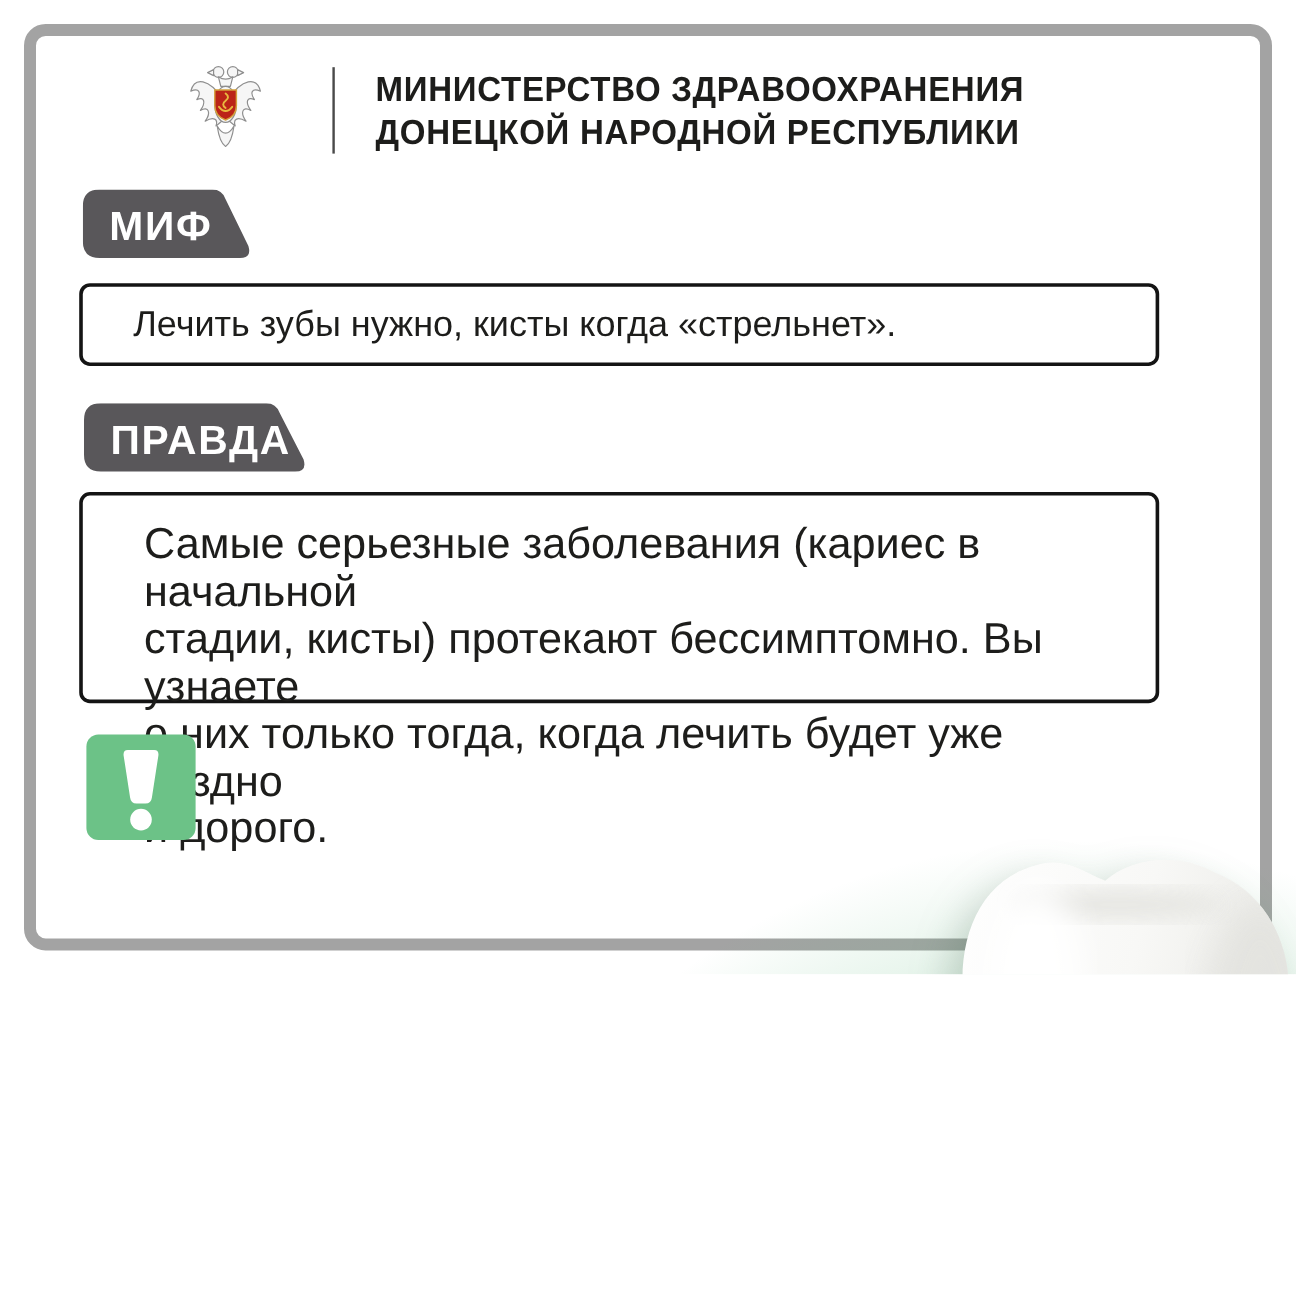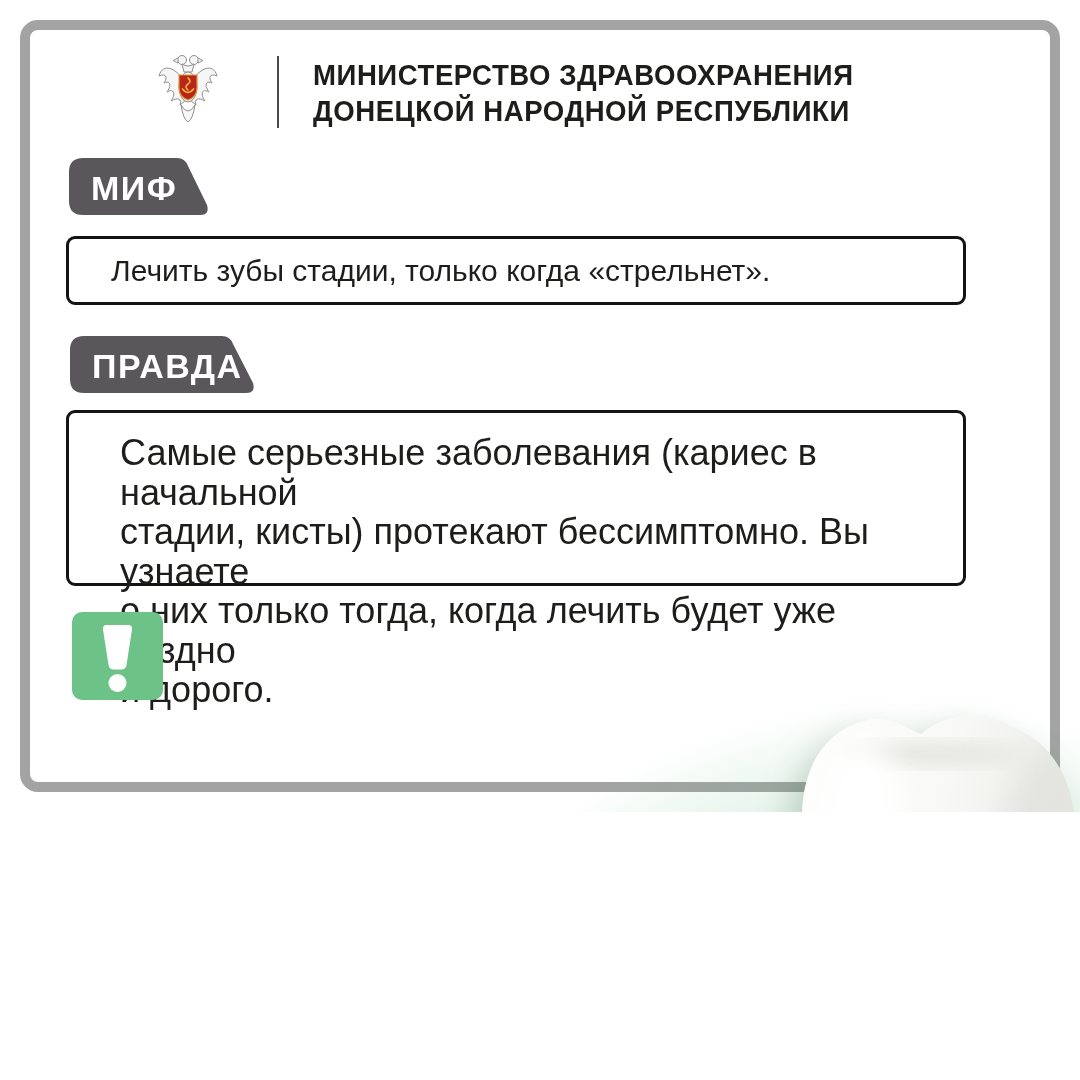--- a/index.html
+++ b/index.html
@@ -135,21 +135,21 @@
 
     <div class="ministry">МИНИСТЕРСТВО ЗДРАВООХРАНЕНИЯ
 ДОНЕЦКОЙ НАРОДНОЙ РЕСПУБЛИКИ</div>
 
     <svg class="badge badge-myth" width="145" height="58" viewBox="0 0 145 58">
       <path d="M14,0 H108 Q116,0 119,8 L138,47 Q141,57 131,57 H14 Q0,57 0,43 L0,14 Q0,0 14,0 Z" fill="#59575a"></path>
       <text x="22" y="42">МИФ</text>
     </svg>
 
     <div class="txt-box box-myth">
-      <span>Лечить зубы стадии, только когда «стрельнет».</span>
+      <span>Лечить зубы нужно, кисты когда «стрельнет».</span>
     </div>
 
     <svg class="badge badge-truth" width="190" height="58" viewBox="0 0 190 58">
       <path d="M14,0 H152 Q160,0 163,8 L183,47 Q186,57 176,57 H14 Q0,57 0,43 L0,14 Q0,0 14,0 Z" fill="#59575a"></path>
       <text x="22" y="42">ПРАВДА</text>
     </svg>
 
     <div class="txt-box box-truth">Самые серьезные заболевания (кариес в начальной
 стадии, кисты) протекают бессимптомно. Вы узнаете
 о них только тогда, когда лечить будет уже поздно

